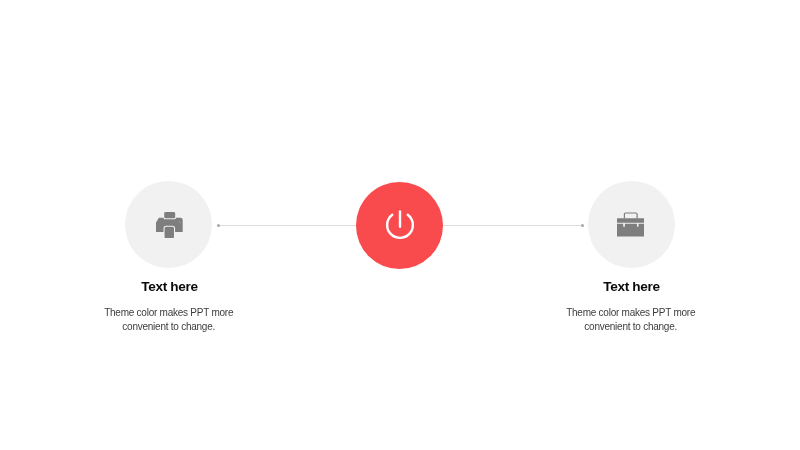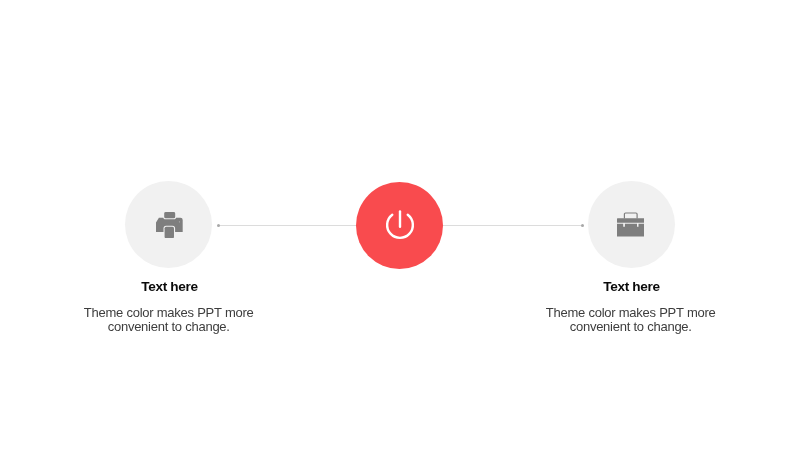--- a/index.html
+++ b/index.html
@@ -2,21 +2,21 @@
 <html><head>
 <meta charset="utf-8">
 <style>
   html,body{margin:0;padding:0;background:#ffffff;}
   body{width:800px;height:450px;font-family:"Liberation Sans",sans-serif;overflow:hidden;-webkit-font-smoothing:antialiased;}
   .slide{position:relative;width:640px;height:450px;background:#ffffff;}
   .circle{position:absolute;border-radius:50%;display:flex;align-items:center;justify-content:center;}
   .connector{position:absolute;height:1.2px;background:#dcdcdc;}
   .dot{position:absolute;width:3px;height:3px;border-radius:50%;background:#a8a8a8;}
   .title{position:absolute;font-weight:bold;font-size:13.6px;line-height:13.6px;color:#0a0a0a;text-align:center;letter-spacing:-0.32px;transform:translateZ(0);}
-  .desc{position:absolute;font-size:13px;line-height:14.5px;color:#343434;text-align:center;letter-spacing:-0.245px;transform:translateZ(0);}
+  .desc{position:absolute;font-size:10px;line-height:14.5px;color:#343434;text-align:center;letter-spacing:-0.245px;transform:translateZ(0);}
 </style>
 </head>
 <body>
 
 <div class="slide" style="background: rgb(255, 255, 255);">
 
   <div class="connector" style="left: 218px; top: 225px; width: 138.5px; background: rgb(220, 220, 220);"></div>
   <div class="dot" style="left: 216.7px; top: 223.8px; background: rgb(168, 168, 168);"></div>
 
   <div class="connector" style="left: 442.8px; top: 225px; width: 140px; background: rgb(220, 220, 220);"></div>

